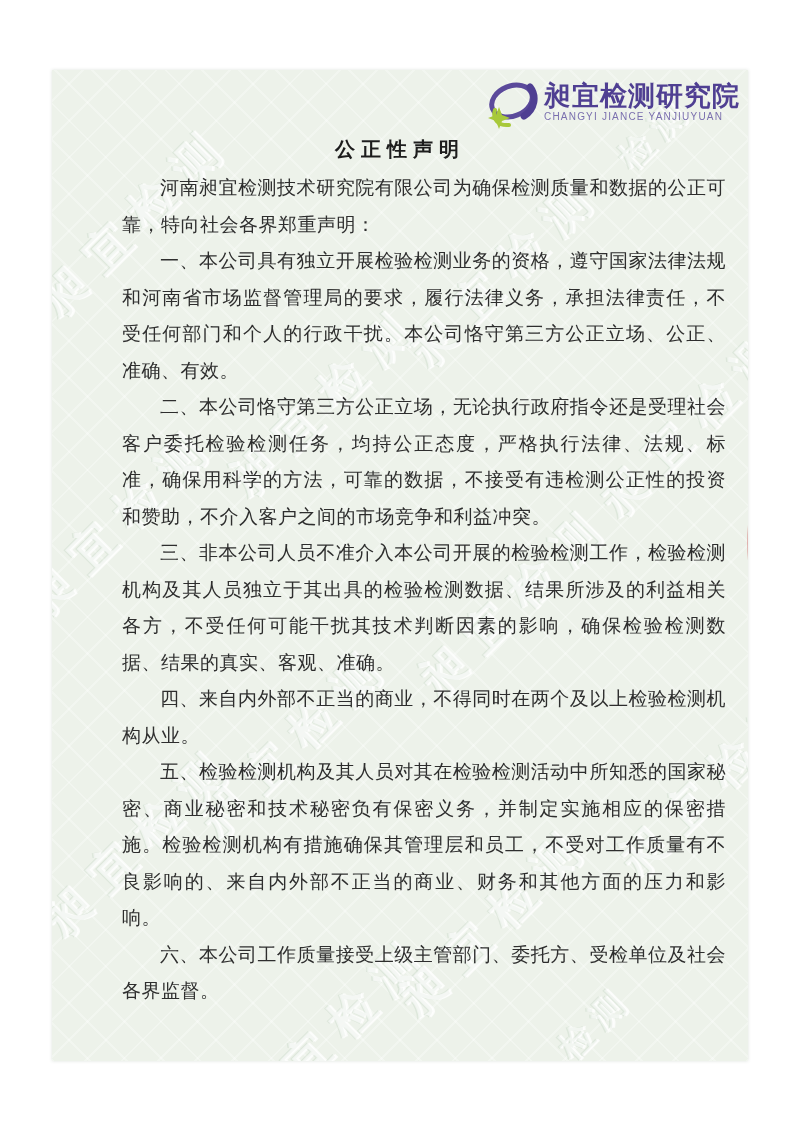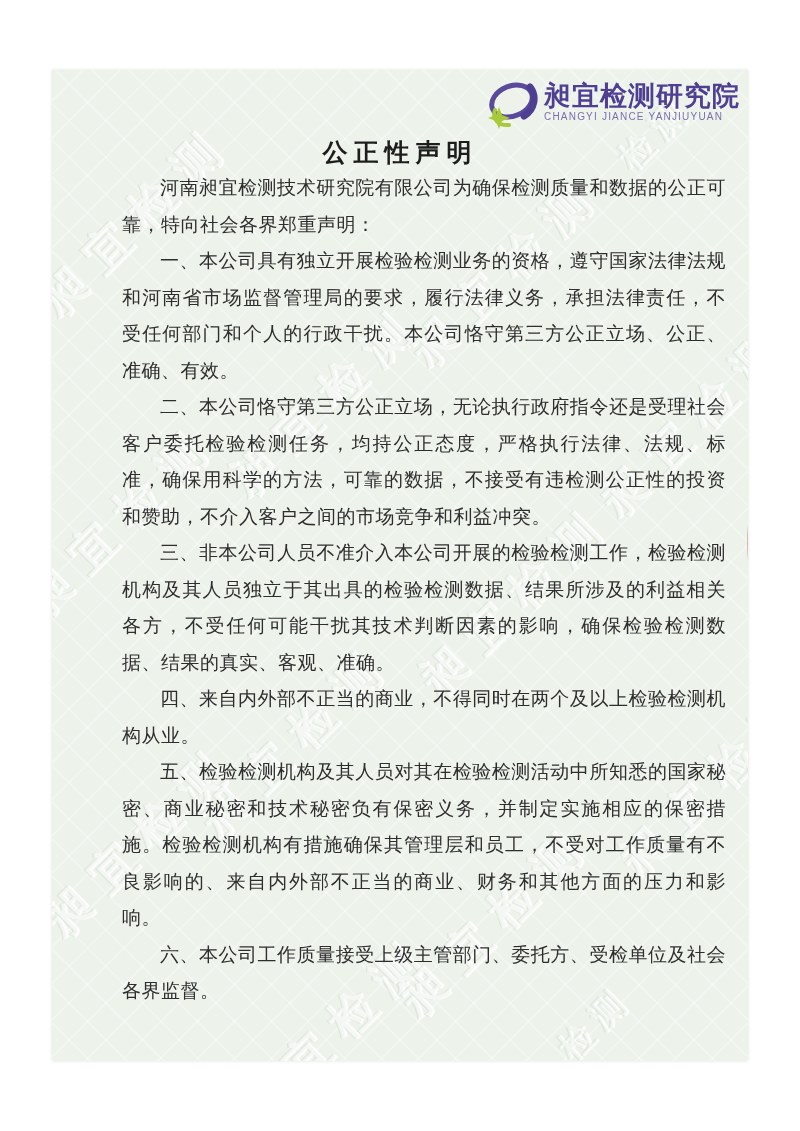--- a/index.html
+++ b/index.html
@@ -46,21 +46,21 @@
     letter-spacing:1px;line-height:28px;white-space:nowrap;
   }
   .logo-sub{
     font-size:10px;color:#7a6fae;letter-spacing:1.2px;
     line-height:13px;white-space:nowrap;
   }
   
   .doc-title{
     position:absolute;top:66px;left:0;width:100%;
     text-align:center;
-    font-size:25px;font-weight:bold;color:#1d1d1d;
+    font-size:20px;font-weight:bold;color:#1d1d1d;
     letter-spacing:6px;
   }
   
   .doc-body{
     position:absolute;top:100px;left:70px;width:604px;
     font-size:19px;color:#2e2e2e;
     line-height:36.5px;
     text-align:justify;
     letter-spacing:0.5px;
   }

